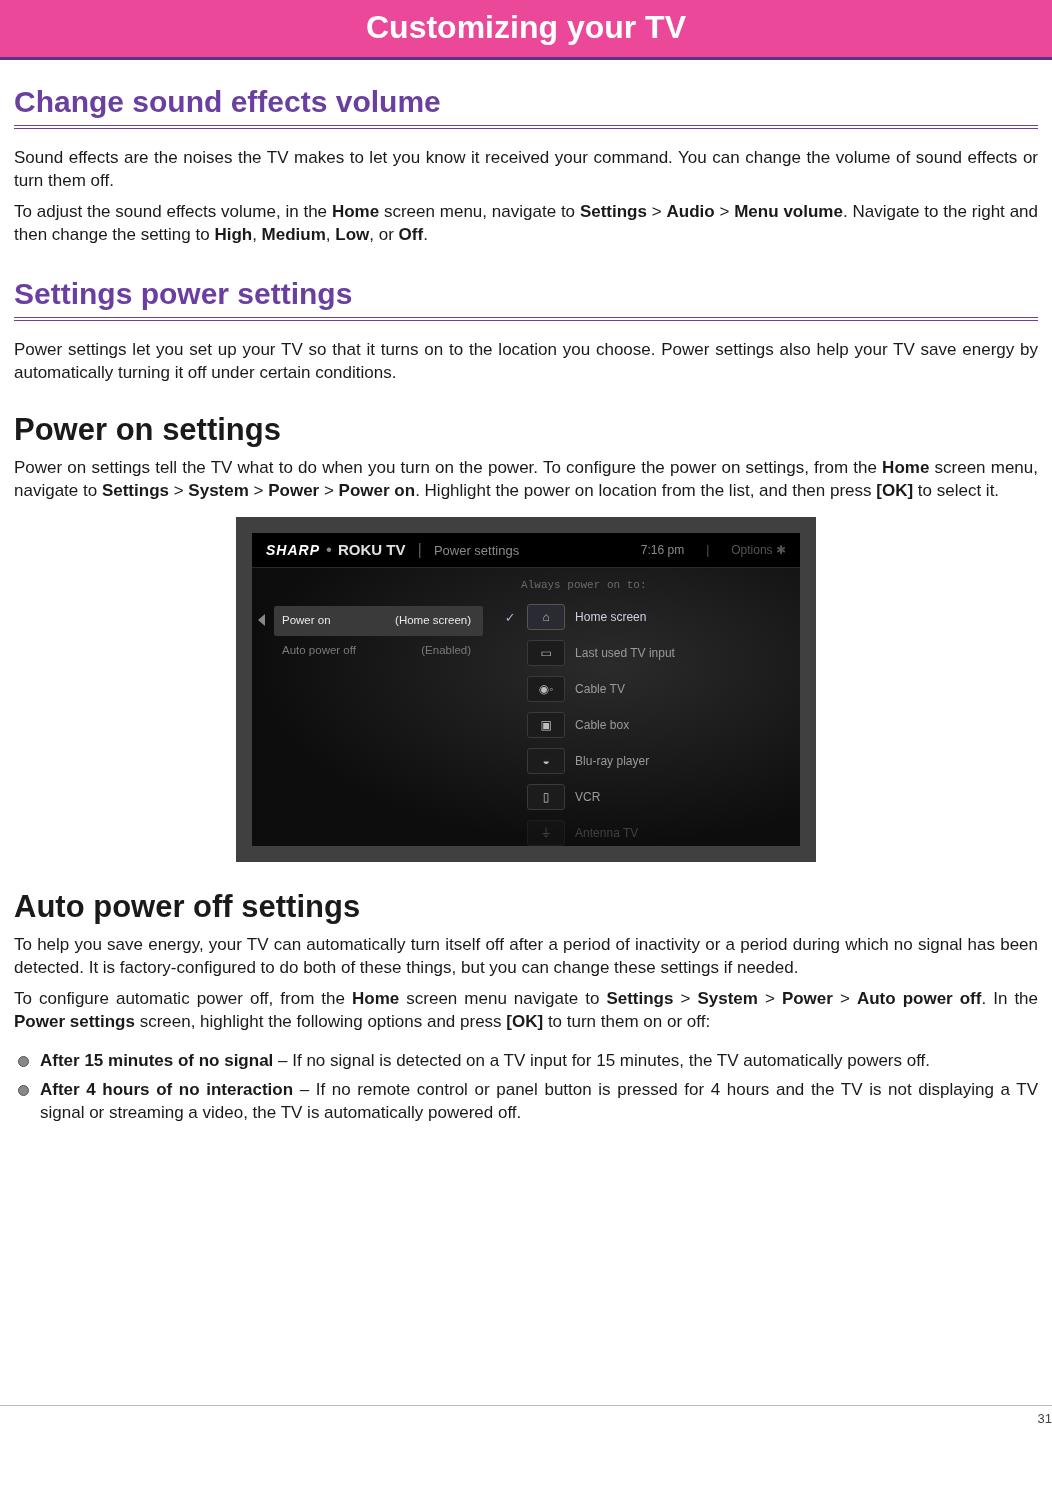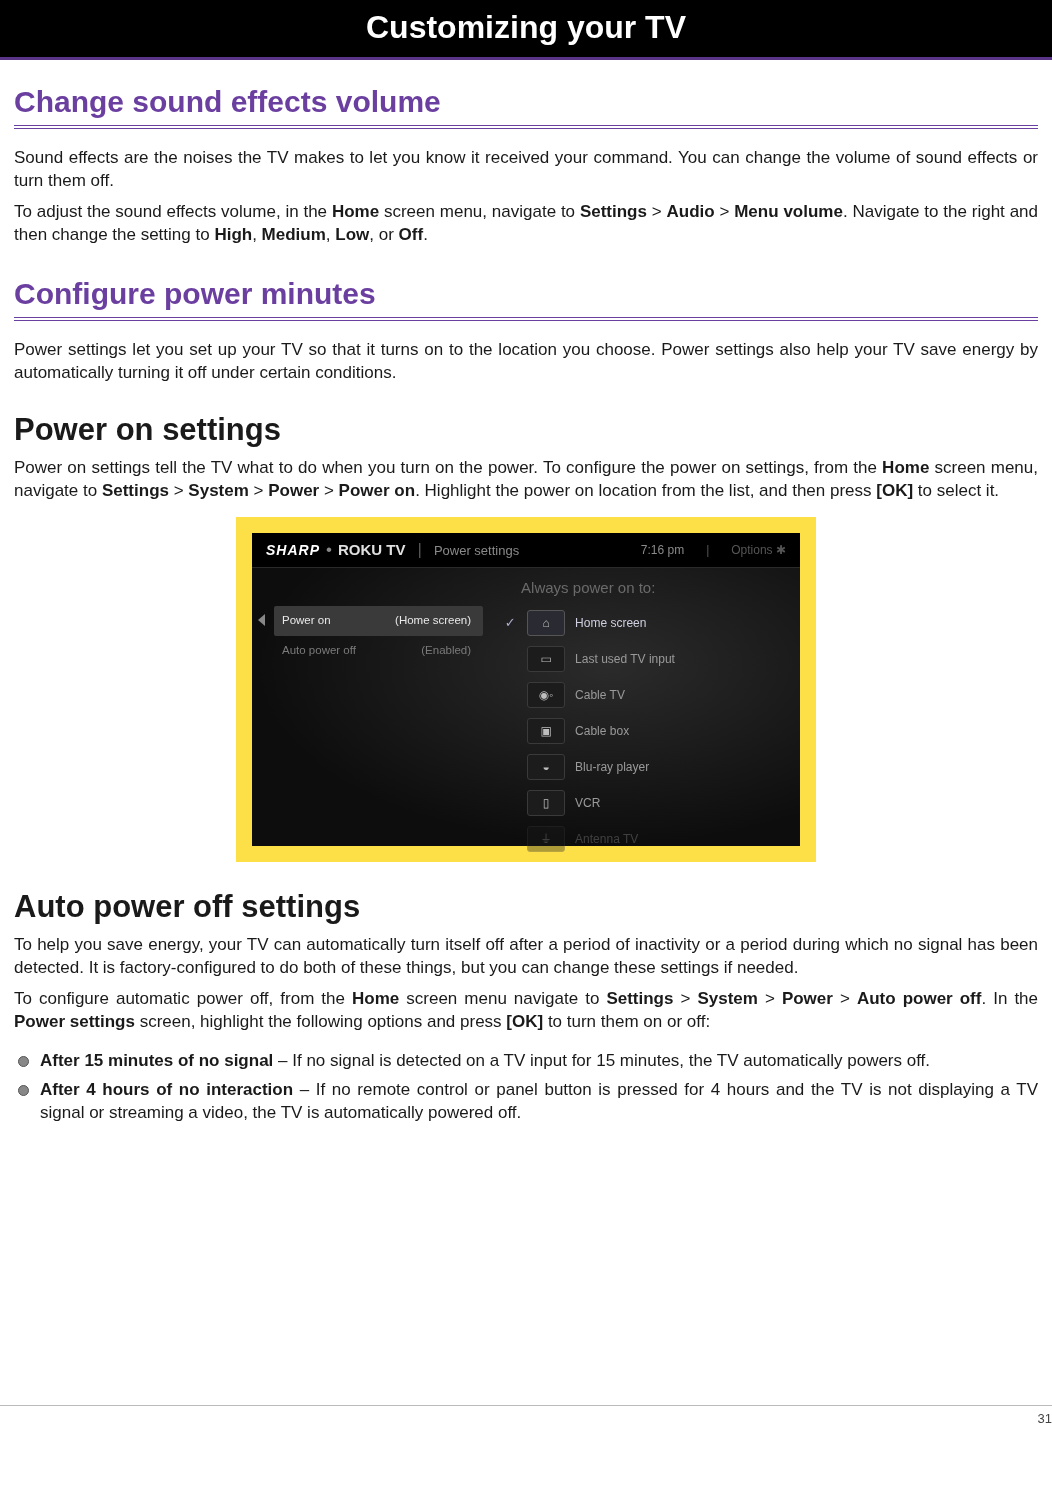--- a/index.html
+++ b/index.html
@@ -6,21 +6,21 @@
     body {
       font-family: Arial, Helvetica, sans-serif;
       background: #fff;
       color: #1a1a1a;
       width: 1052px;
       margin: 0 auto;
       font-size: 17px;
       line-height: 1.35;
     }
     .page-header {
-      background: #000000;
+      background: #ec4899;
       color: #fff;
       text-align: center;
       padding: 6px 0 8px;
       font-size: 32px;
       font-weight: bold;
       border-bottom: 3px solid #5a3487;
     }
     .content { padding: 22px 14px 0 14px; }
     h2.section-title {
       color: #6b3fa0;
@@ -57,21 +57,21 @@
       top: 6px;
       width: 9px; height: 9px;
       border-radius: 50%;
       border: 1.5px solid #555;
       background: #888;
     }
     
     .tv-screen {
       width: 580px;
       margin: 14px auto 10px;
-      background: #fde047;
+      background: #404040;
       padding: 16px;
       font-family: Arial, sans-serif;
       position: relative;
     }
     .tv-topbar {
       display: flex;
       align-items: center;
       justify-content: space-between;
       background: #000;
       padding: 6px 14px;
@@ -115,21 +115,21 @@
     }
     .tv-menu-item.selected {
       background: #3a3a3a;
       color: #e8e8e8;
       border-radius: 2px;
     }
     .tv-right {
       width: 56%;
       padding: 10px 10px 0 0;
     }
-    .tv-right-header { color:#6a6a6a; font-size:15px; padding: 0 0 6px 28px; }
+    .tv-right-header { color:#6a6a6a; font-size:11px; padding: 0 0 6px 28px; font-family: Liberation Mono, monospace; }
     .tv-option {
       display: flex;
       align-items: center;
       gap: 10px;
       padding: 5px 0 5px 10px;
       color: #9a9a9a;
       font-size: 12px;
     }
     .tv-check {
       width: 14px;
@@ -168,21 +168,21 @@
 <div class="content">
 
   <h2 class="section-title">Change sound effects volume</h2>
   <hr class="dbl-rule">
 
   <p class="body">Sound effects are the noises the TV makes to let you know it received your command. You can change the volume of sound effects or turn them off.</p>
   <p class="body">
     <span class="sp">To adjust the sound effects volume, in the </span><span class="b sp">Home</span><span class="sp"> screen menu, navigate to </span><span class="b sp">Settings</span><span class="sp"> &gt; </span><span class="b sp">Audio</span><span class="sp"> &gt; </span><span class="b sp">Menu volume</span><span class="sp">. Navigate to the right and then change the setting to </span><span class="b sp">High</span><span class="sp">, </span><span class="b sp">Medium</span><span class="sp">, </span><span class="b sp">Low</span><span class="sp">, or </span><span class="b sp">Off</span><span class="sp">.</span>
   </p>
 
-  <h2 class="section-title" style="margin-top:28px">Configure power minutes</h2>
+  <h2 class="section-title" style="margin-top:28px">Settings power settings</h2>
   <hr class="dbl-rule">
 
   <p class="body">Power settings let you set up your TV so that it turns on to the location you choose. Power settings also help your TV save energy by automatically turning it off under certain conditions.</p>
 
   <h3 class="sub-title">Power on settings</h3>
   <p class="body">
     <span class="sp">Power on settings tell the TV what to do when you turn on the power. To configure the power on settings, from the </span><span class="b sp">Home</span><span class="sp"> screen menu, navigate to </span><span class="b sp">Settings</span><span class="sp"> &gt; </span><span class="b sp">System</span><span class="sp"> &gt; </span><span class="b sp">Power</span><span class="sp"> &gt; </span><span class="b sp">Power on</span><span class="sp">. Highlight the power on location from the list, and then press </span><span class="b sp">[OK]</span><span class="sp"> to select it.</span>
   </p>
 
   <div class="tv-screen">

